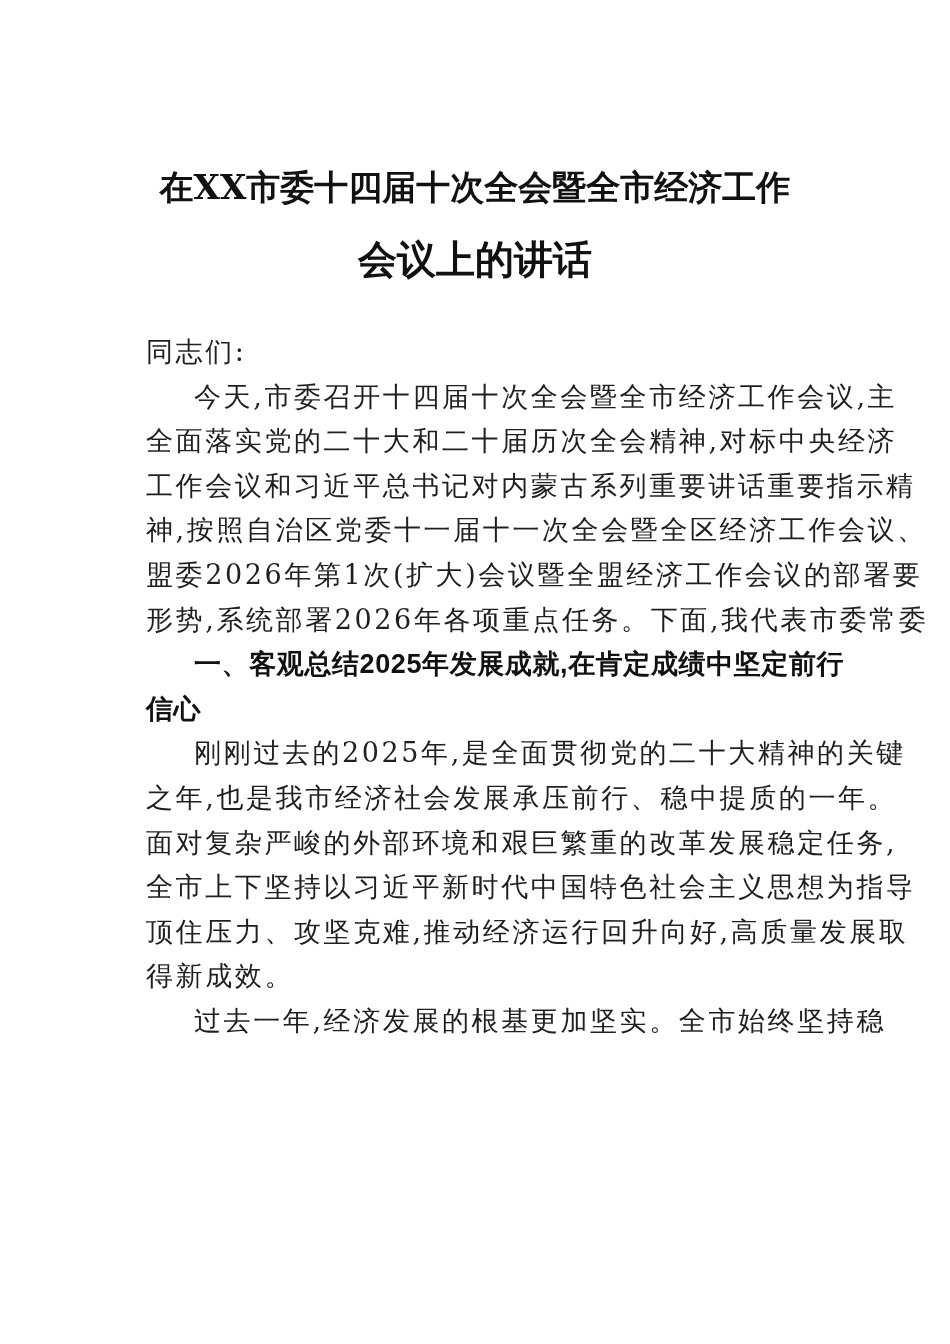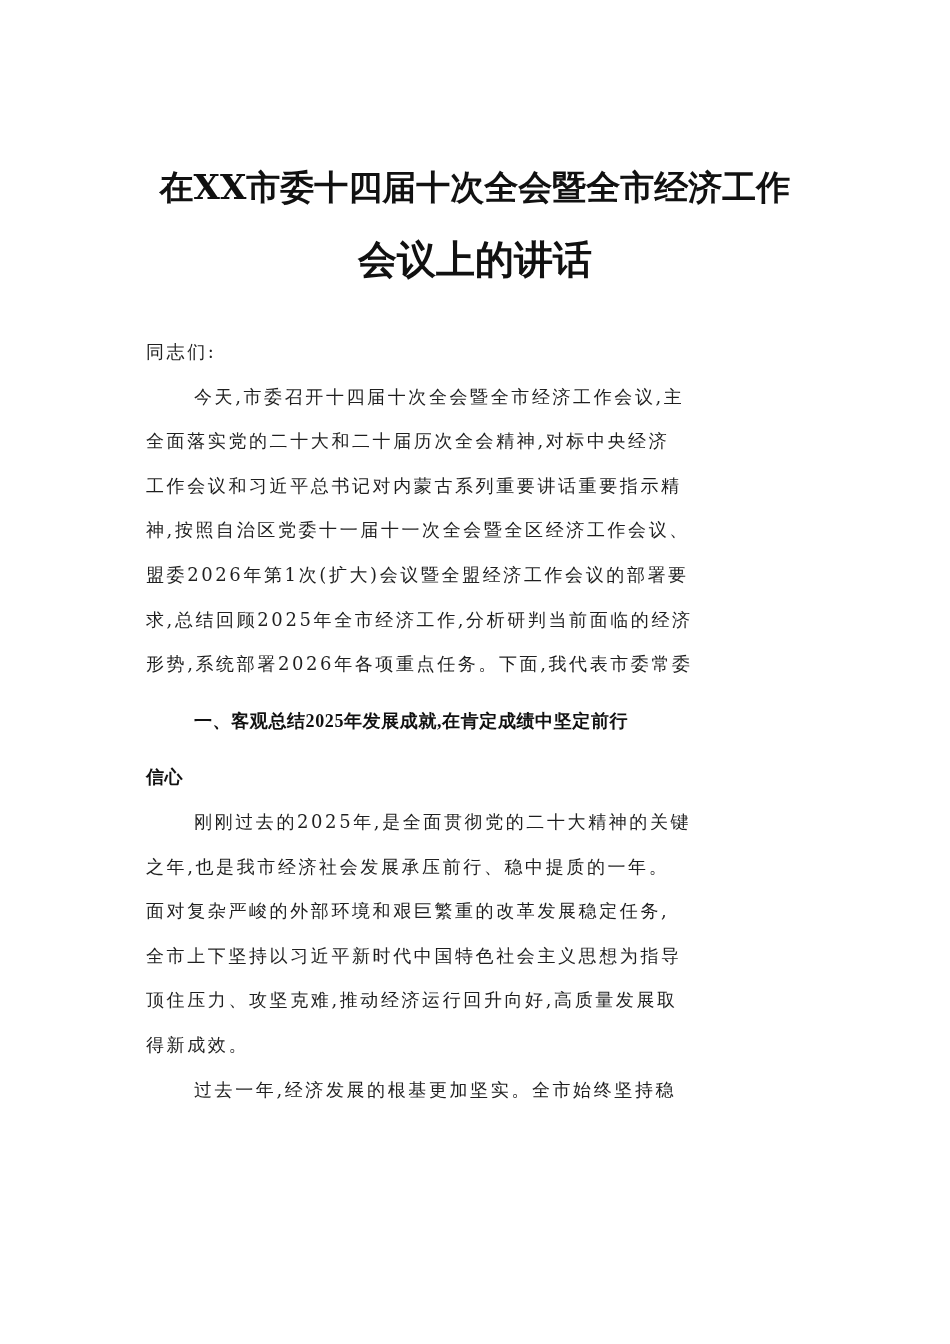--- a/index.html
+++ b/index.html
@@ -42,36 +42,35 @@
     }
     .body {
       position: absolute;
       left: 146px;
       top: 330px;
       width: 664px;
     }
     .line {
       display: block;
       white-space: nowrap;
-      font-size: 18px;
+      font-size: 27px;
       line-height: 44.6px;
       height: 44.6px;
       letter-spacing: 2.6px;
       color: #1f1f1f;
       font-family: "DejaVu Serif", "Liberation Serif", serif;
     }
     .indent {
       padding-left: 48px;
     }
     .heading .line {
-      font-family: Liberation Serif, serif;
+      font-family: Liberation Sans, sans-serif;
       font-weight: bold;
       letter-spacing: 0.6px;
       color: #111111;
-      margin-top: 12px;
     }
     .para {
       margin: 0;
     }
   </style>
 </head>
 <body>
 
 <div class="page">
 
@@ -83,21 +82,20 @@
   <div class="body">
 
     <span class="line">同志们:</span>
 
     <div class="para">
       <span class="line indent">今天,市委召开十四届十次全会暨全市经济工作会议,主</span>
       <span class="line">全面落实党的二十大和二十届历次全会精神,对标中央经济</span>
       <span class="line">工作会议和习近平总书记对内蒙古系列重要讲话重要指示精</span>
       <span class="line">神,按照自治区党委十一届十一次全会暨全区经济工作会议、</span>
       <span class="line">盟委2026年第1次(扩大)会议暨全盟经济工作会议的部署要</span>
-      <span class="line">求,总结回顾2025年全市经济工作,分析研判当前面临的经济</span>
       <span class="line">形势,系统部署2026年各项重点任务。下面,我代表市委常委</span>
     </div>
 
     <div class="para heading">
       <span class="line indent">一、客观总结2025年发展成就,在肯定成绩中坚定前行</span>
       <span class="line">信心</span>
     </div>
 
     <div class="para">
       <span class="line indent">刚刚过去的2025年,是全面贯彻党的二十大精神的关键</span>

